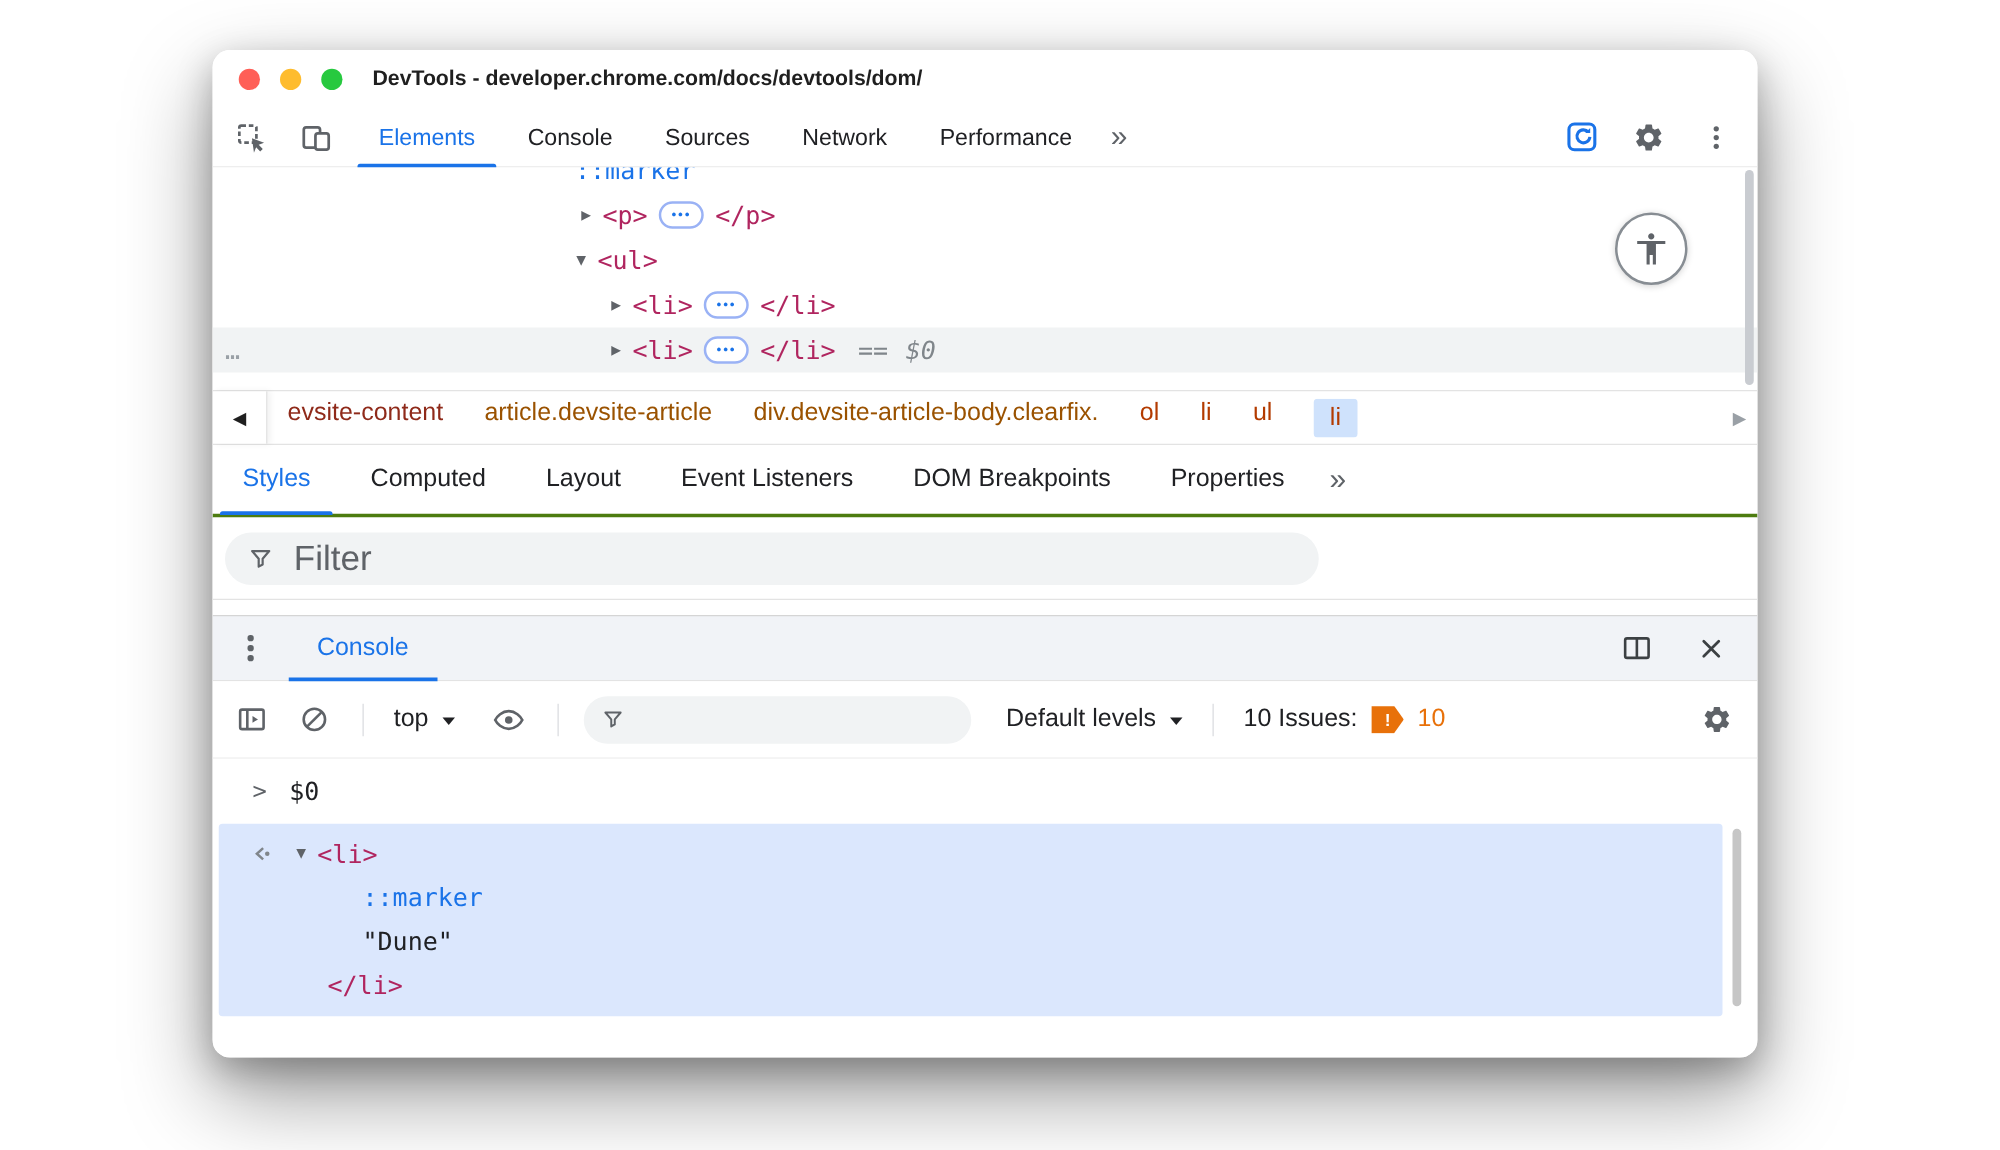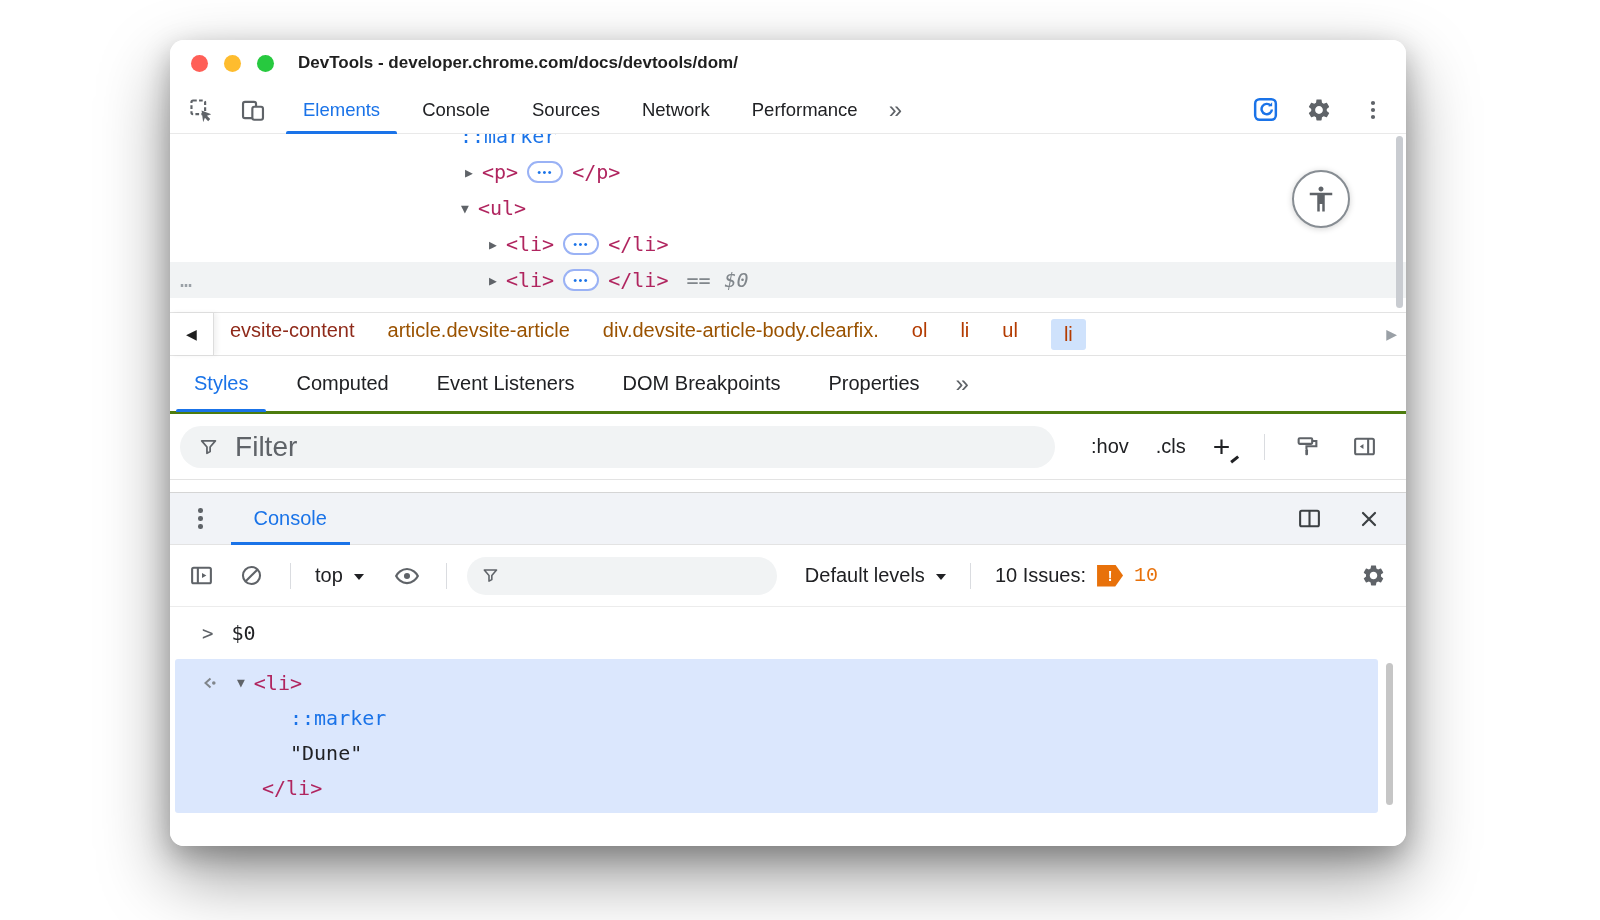--- a/index.html
+++ b/index.html
@@ -100,21 +100,21 @@
   
   .console-toolbar { flex:0 0 62px; display:flex; align-items:center; border-bottom:1px solid #ececec; background:#fff; }
   .ml16{margin-left:16px}.ml20{margin-left:20px}.ml24{margin-left:24px}.ml28{margin-left:28px}
   .dropdown { display:flex; align-items:center; gap:11px; font-size:20px; color:#202124; cursor:pointer; }
   .caret { width:0; height:0; border-left:5.5px solid transparent; border-right:5.5px solid transparent; border-top:6.5px solid #202124; margin-top:3px; }
   .console-filter-pill { width:310px; height:38px; background:#f1f3f4; border-radius:19px; display:flex; align-items:center; gap:10px; padding:0 14px; margin-left:20px; }
   .cf-input { border:none; background:transparent; outline:none; width:100%; font-size:19px; font-family:inherit; }
   .issues { display:flex; align-items:center; gap:11px; font-size:20px; color:#202124; cursor:pointer; }
   .issue-badge { width:26px; height:22px; background:#e8710a; clip-path:polygon(0 0,70% 0,100% 50%,70% 100%,0 100%);
                  color:#fff; display:flex; align-items:center; justify-content:center; font-size:14px; font-weight:700; }
-  .issue-count { color:#e8710a; font-size:20px;font-family:Liberation Mono, monospace; }
+  .issue-count { color:#e8710a; font-size:20px; }
   .ct-gear { margin-left:auto; margin-right:18px; }
 
   
   .console-content { flex:1; position:relative; font-family:"DejaVu Sans Mono", monospace; font-size:20px; color:#202124; padding-top:6px; background:#fff; }
   .cmd-row { height:40px; display:flex; align-items:center; padding-left:32px; gap:18px; }
   .prompt { color:#5f6368; font-size:19px; }
   .result-block { margin:6px 0 0 5px; width:calc(100% - 33px); background:#dbe7fd; border-radius:3px; padding:6px 0 8px; position:relative; }
   .rb-row { height:35px; display:flex; align-items:center; white-space:pre; }
   .rb-first { padding-left:22px; }
   .rb-caret { color:#5f6368; font-size:13px; margin:0 9px 0 16px; }
@@ -232,52 +232,33 @@
       <span class="crumb c-red">li</span>
       <span class="crumb c-red">ul</span>
       <span class="crumb c-red selected">li</span>
     </div>
     <div class="crumb-nav-right">▶</div>
   </div>
 
   <div class="styles-tabs">
     <div class="stab active">Styles</div>
     <div class="stab">Computed</div>
+    <div class="stab">Layout</div>
     <div class="stab">Event Listeners</div>
     <div class="stab">DOM Breakpoints</div>
     <div class="stab">Properties</div>
     <div class="styles-more">»</div>
   </div>
 
   <div class="styles-toolbar">
     <div class="filter-pill">
       <svg width="22" height="22" viewBox="0 0 24 24">
         <path d="M4.2 5h15.6l-6 7v5.2l-3.6 2V12z" fill="none" stroke="#5f6368" stroke-width="2" stroke-linejoin="round"></path>
       </svg>
       <input class="filter-input" placeholder="Filter" style="">
-    </div>
-    <div class="st-right">
-      <span class="txt-btn">:hov</span>
-      <span class="txt-btn">.cls</span>
-      <span class="plus-btn">+</span>
-      <span class="vdiv"></span>
-      <span class="icon-btn">
-        <svg width="25" height="25" viewBox="0 0 24 24">
-          <rect x="3.5" y="4" width="13" height="5.5" rx="1" fill="none" stroke="#5f6368" stroke-width="2"></rect>
-          <path d="M16.5 6.7h4v5h-9.5v2.8" fill="none" stroke="#5f6368" stroke-width="2"></path>
-          <rect x="9.9" y="14.5" width="2.6" height="6" rx="1" fill="#5f6368"></rect>
-        </svg>
-      </span>
-      <span class="icon-btn">
-        <svg width="25" height="25" viewBox="0 0 24 24">
-          <rect x="3" y="4.5" width="18" height="15" rx="1.5" fill="none" stroke="#5f6368" stroke-width="2"></rect>
-          <path d="M15.5 4.5v15" stroke="#5f6368" stroke-width="2"></path>
-          <path d="M11 9.5L7.5 12l3.5 2.5z" fill="#5f6368"></path>
-        </svg>
-      </span>
     </div>
   </div>
 
   <div class="drawer-gap"></div>
 
   <div class="console-header">
     <div class="kebab">
         <i></i>
         <i></i>
         <i></i>

